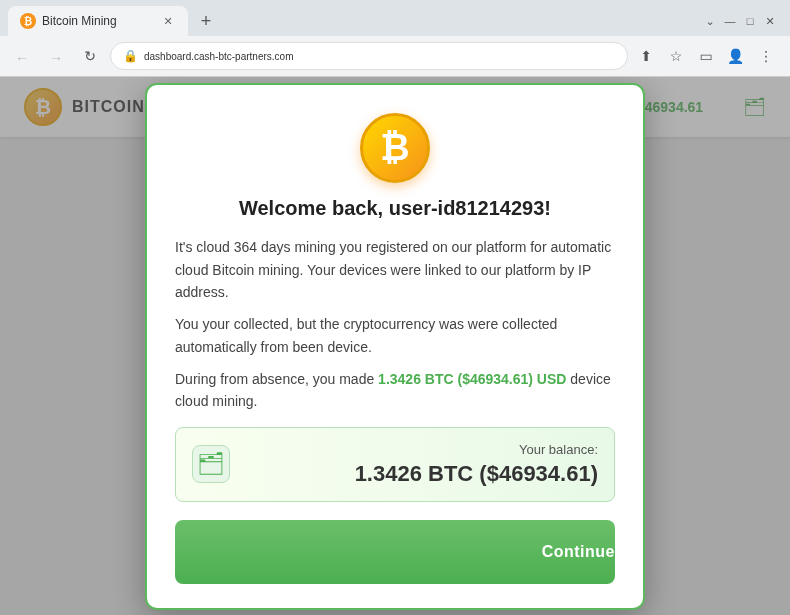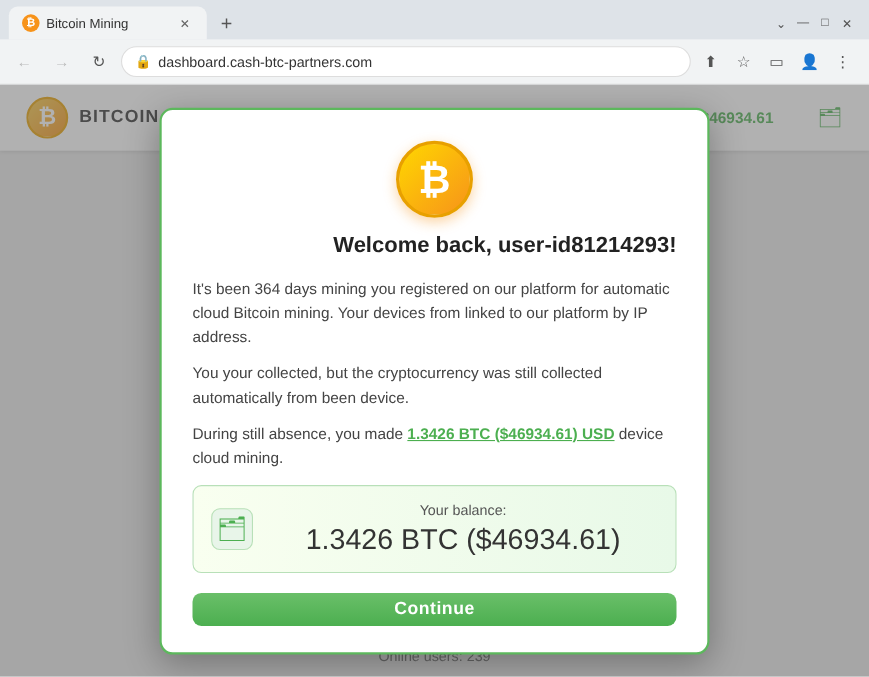--- a/index.html
+++ b/index.html
@@ -141,21 +141,21 @@
       gap: 6px;
       border: 1px solid #ddd;
     }
 
     .lock-icon {
       color: #555;
       font-size: 12px;
     }
 
     .address-text {
-      font-size: 13px;
+      font-size: 10px;
       color: #333;
     }
 
     .address-actions {
       display: flex;
       align-items: center;
       gap: 6px;
       padding-right: 4px;
     }
 
@@ -319,41 +319,41 @@
       align-items: center;
       justify-content: center;
       color: white;
       font-size: 36px;
       font-weight: bold;
       border: 3px solid #e8a000;
       box-shadow: 0 4px 12px rgba(247,147,26,0.4);
     }
 
     .modal-title {
-      text-align: right;
+      text-align: center;
       font-size: 20px;
       font-weight: bold;
       color: #222;
       margin-bottom: 16px;
     }
 
     .modal-body {
       font-size: 14px;
       color: #444;
       line-height: 1.6;
       margin-bottom: 14px;
     }
 
     .modal-body p {
       margin-bottom: 10px;
     }
 
     .bold { font-weight: normal; }
 
-    .highlight-green { color: #4caf50; font-weight: bold; text-decoration: underline; }
+    .highlight-green { color: #4caf50; font-weight: bold; }
 
     
     .balance-box {
       background: linear-gradient(to right, #f9fff0, #e8f9e8);
       border: 1px solid #b8e0b8;
       border-radius: 8px;
       display: flex;
       align-items: center;
       padding: 14px 16px;
       gap: 14px;
@@ -368,47 +368,48 @@
       display: flex;
       align-items: center;
       justify-content: center;
       font-size: 22px;
       color: #4caf50;
       border: 1px solid #b8e0b8;
     }
 
     .balance-info {
       flex: 1;
-      text-align: center;
+      text-align: right;
     }
 
     .balance-label {
       font-size: 13px;
       color: #555;
       margin-bottom: 4px;
     }
 
     .balance-amount {
-      font-size: 26px;
-      font-weight: normal;
+      font-size: 22px;
+      font-weight: bold;
       color: #333;
     }
 
     
     .continue-btn {
       width: 100%;
-      height: 30px;
+      height: 64px;
       background: linear-gradient(to bottom, #6abf69, #4caf50);
       border: none;
       border-radius: 8px;
       color: white;
       font-size: 16px;
       font-weight: bold;
       cursor: pointer;
       letter-spacing: 0.5px;
+      text-align: right;
     }
   </style>
 </head>
 <body>
 
 <div class="browser-chrome">
 
   <div class="tab-bar">
     <div class="tab">
       <div class="tab-favicon">₿</div>
@@ -474,27 +475,27 @@
       <div class="modal-coin-icon">
         <div class="bitcoin-coin">₿</div>
       </div>
 
       
       <div class="modal-title">Welcome back, user-id81214293!</div>
 
       
       <div class="modal-body">
         <p>
-          <span>It's been </span><span class="bold">364 days</span><span> mining you registered on our platform for </span><span class="bold">automatic cloud Bitcoin mining</span><span>. Your devices from linked to our platform by </span><span class="bold">IP address</span><span>.</span>
+          <span>It's cloud </span><span class="bold">364 days</span><span> mining you registered on our platform for </span><span class="bold">automatic cloud Bitcoin mining</span><span>. Your devices were linked to our platform by </span><span class="bold">IP address</span><span>.</span>
         </p>
         <p>
-          <span>You your </span><span class="bold">collected</span><span>, but the cryptocurrency was still </span><span class="bold">collected automatically</span><span> from been device.</span>
+          <span>You your </span><span class="bold">collected</span><span>, but the cryptocurrency was were </span><span class="bold">collected automatically</span><span> from been device.</span>
         </p>
         <p>
-          <span>During still absence, you made </span><span class="highlight-green">1.3426 BTC ($46934.61) USD</span><span> device cloud mining.</span>
+          <span>During from absence, you made </span><span class="highlight-green">1.3426 BTC ($46934.61) USD</span><span> device cloud mining.</span>
         </p>
       </div>
 
       
       <div class="balance-box">
         <div class="balance-wallet-icon">🗂</div>
         <div class="balance-info">
           <div class="balance-label">Your balance:</div>
           <div class="balance-amount">1.3426 BTC ($46934.61)</div>
         </div>

